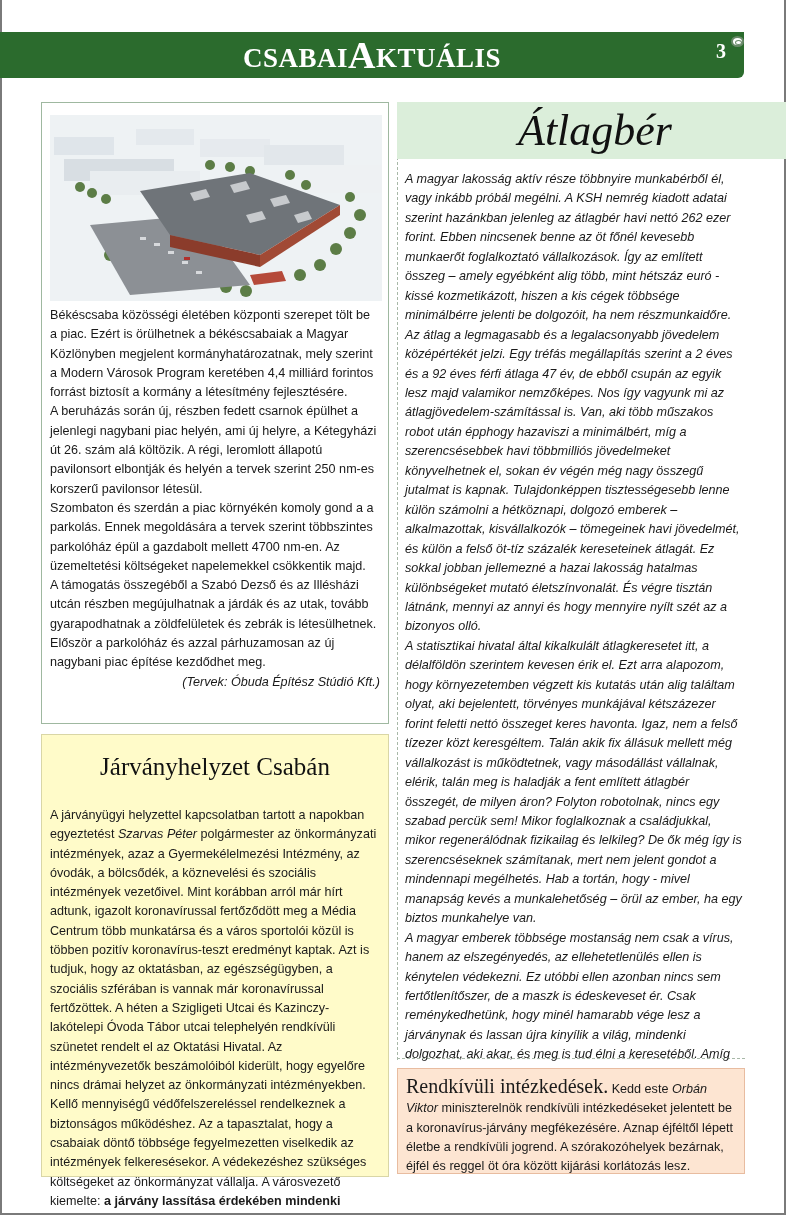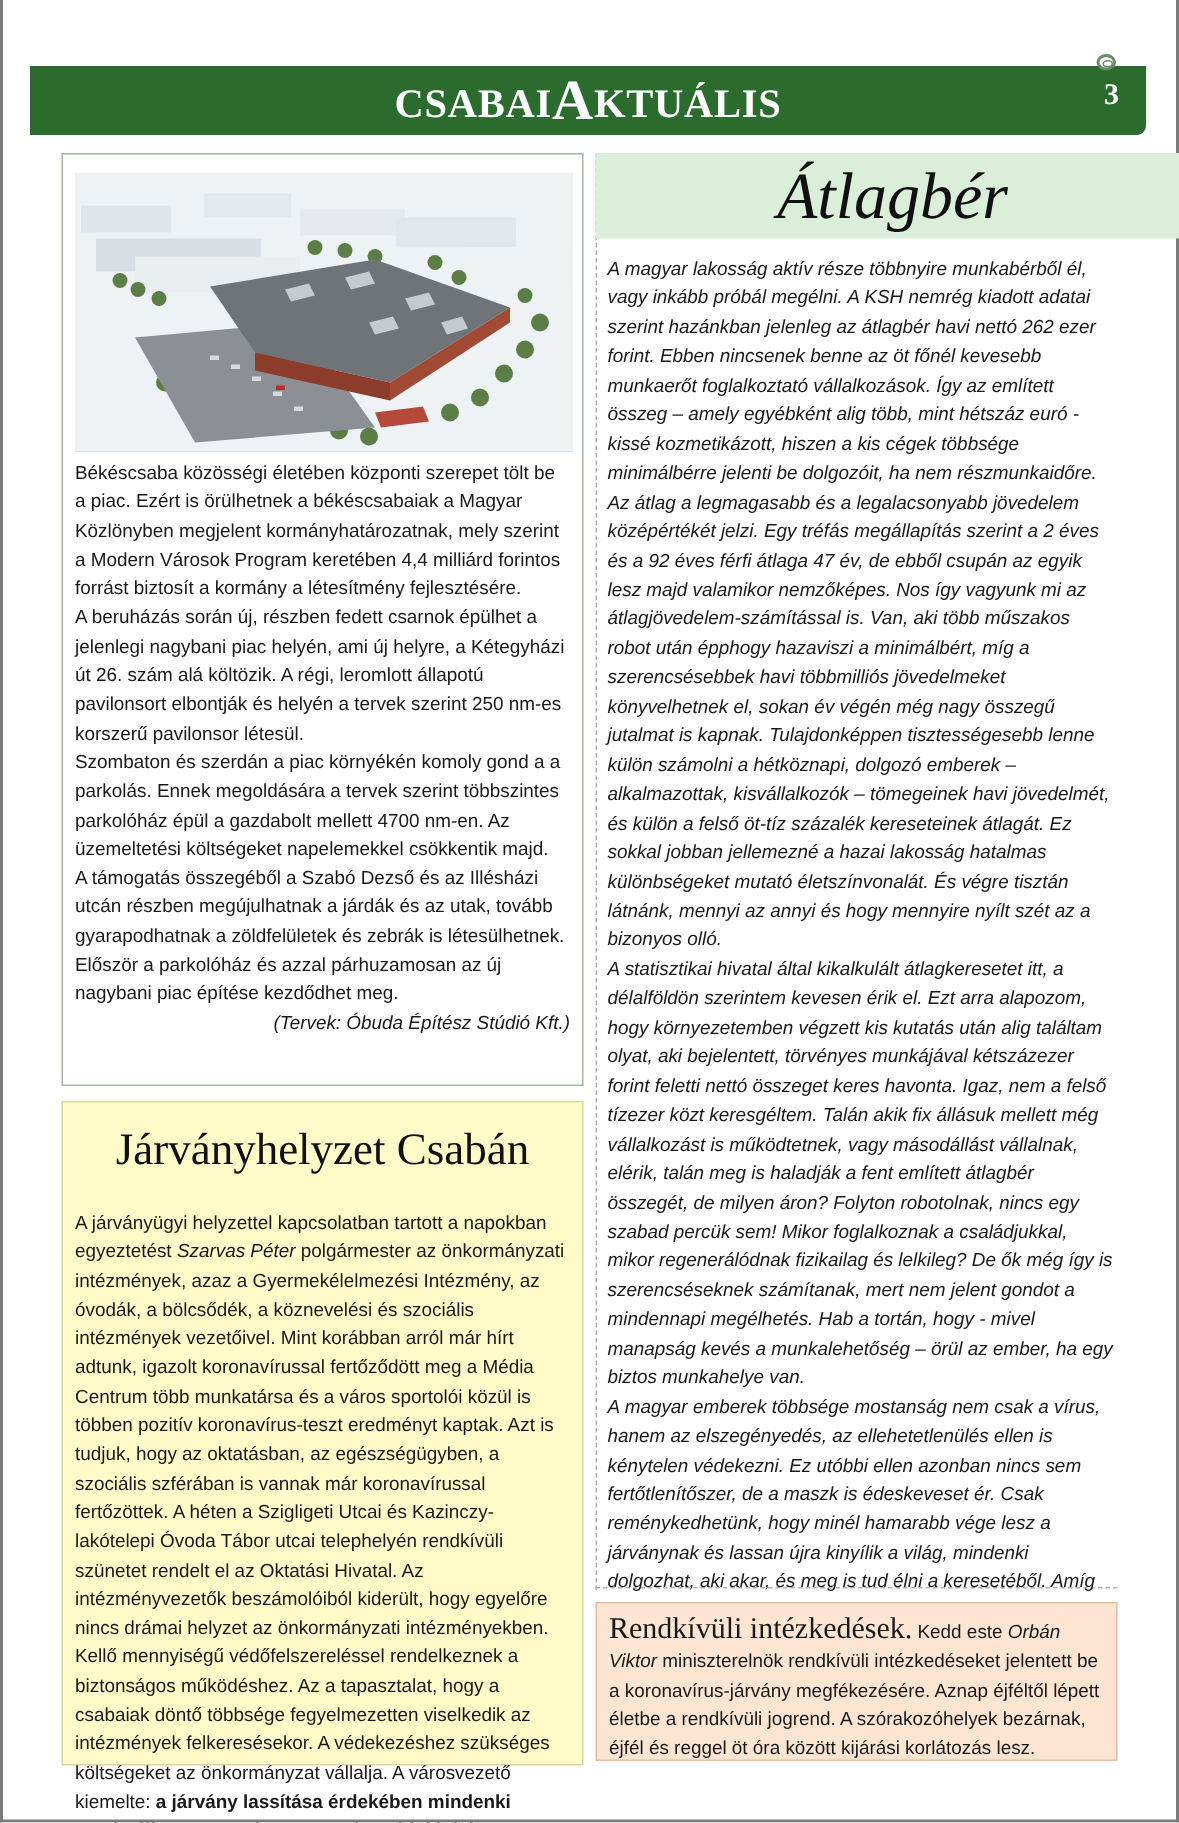--- a/index.html
+++ b/index.html
@@ -3,22 +3,22 @@
 <meta charset="utf-8">
 <style>
   * { box-sizing: border-box; margin: 0; padding: 0; }
   html, body { width: 786px; height: 1215px; background: #ffffff; overflow: hidden; }
   body { position: relative; font-family: "Liberation Sans", sans-serif; color: #1a1a1a; }
   .page-frame {
     position: absolute; left: 0; top: 0; width: 786px; height: 1215px;
     border-left: 2px solid #7a7a7a; border-right: 2px solid #7a7a7a; border-bottom: 2px solid #7a7a7a;
   }
   .banner {
-    position: absolute; left: 0; top: 44px; width: 744px; height: 46px;
-    background: #2b6b2d; border-radius: 0 0 6px 0; margin-left: 20px;
+    position: absolute; left: 0; top: 32px; width: 744px; height: 46px;
+    background: #2b6b2d; border-radius: 0 0 6px 0;
   }
   .banner-title {
     position: absolute; left: 0; top: 0; width: 744px; height: 46px;
     text-align: center; color: #fff; font-family: "Liberation Serif", serif;
     font-weight: bold; line-height: 46px; letter-spacing: 0.5px;
   }
   .banner-title .small { font-size: 27px; }
   .banner-title .big { font-size: 38px; vertical-align: -1px; }
   .page-number {
     position: absolute; right: 18px; top: 8px; color: #fff;
@@ -48,21 +48,21 @@
   }
   .body-text { font-size: 12.6px; line-height: 19.3px; }
   .piac-text { padding: 5px 8px 0 8px; }
   .credit { text-align: right; font-style: italic; display: block; }
 
   
   .box-jarvany {
     position: absolute; left: 41px; top: 734px; width: 348px; height: 443px;
     border: 1px solid #d9d6a6; background: #fffbc9;
   }
-  .jarvany-title { font-size: 30px; line-height: 44px; margin-top: 10px; }
+  .jarvany-title { font-size: 25px; line-height: 44px; margin-top: 10px; }
   .jarvany-text { padding: 17px 8px 0 8px; }
 
   
   .v-divider {
     position: absolute; left: 397px; top: 102px; width: 0; height: 958px;
     border-left: 1px dashed #a8b8a8;
   }
   .h-divider {
     position: absolute; left: 397px; top: 1058px; width: 348px; height: 0;
     border-top: 1px dashed #a8b8a8;

